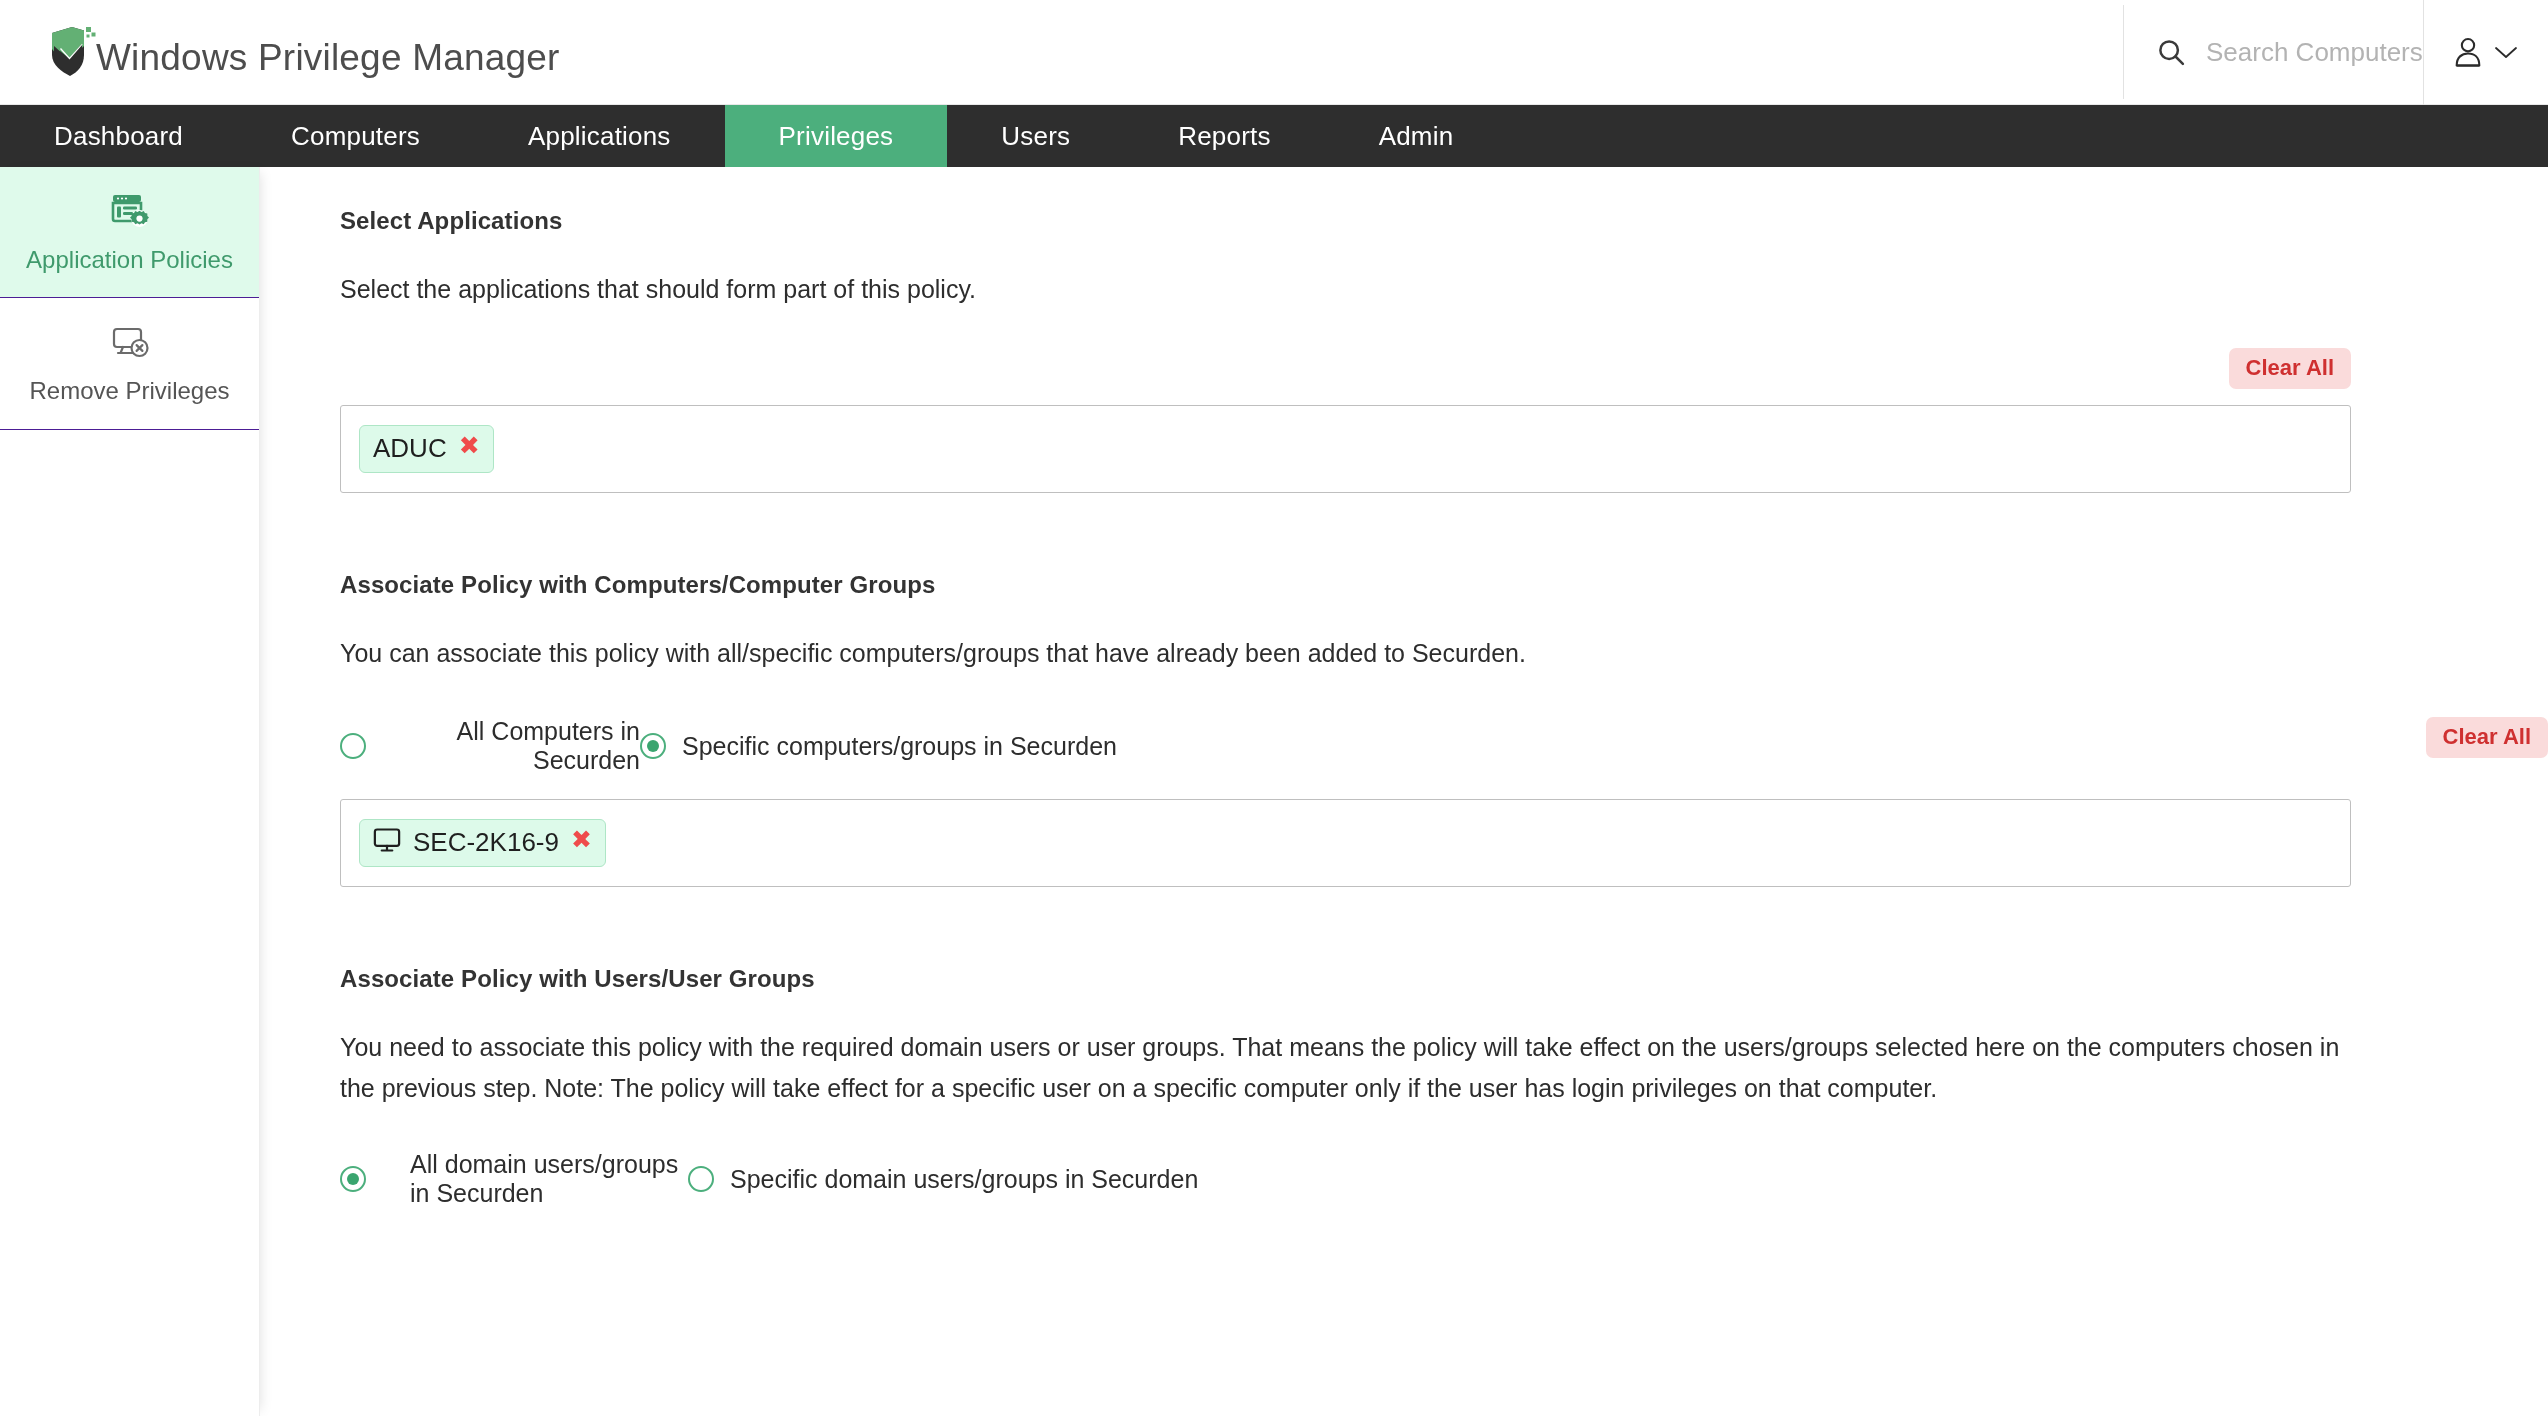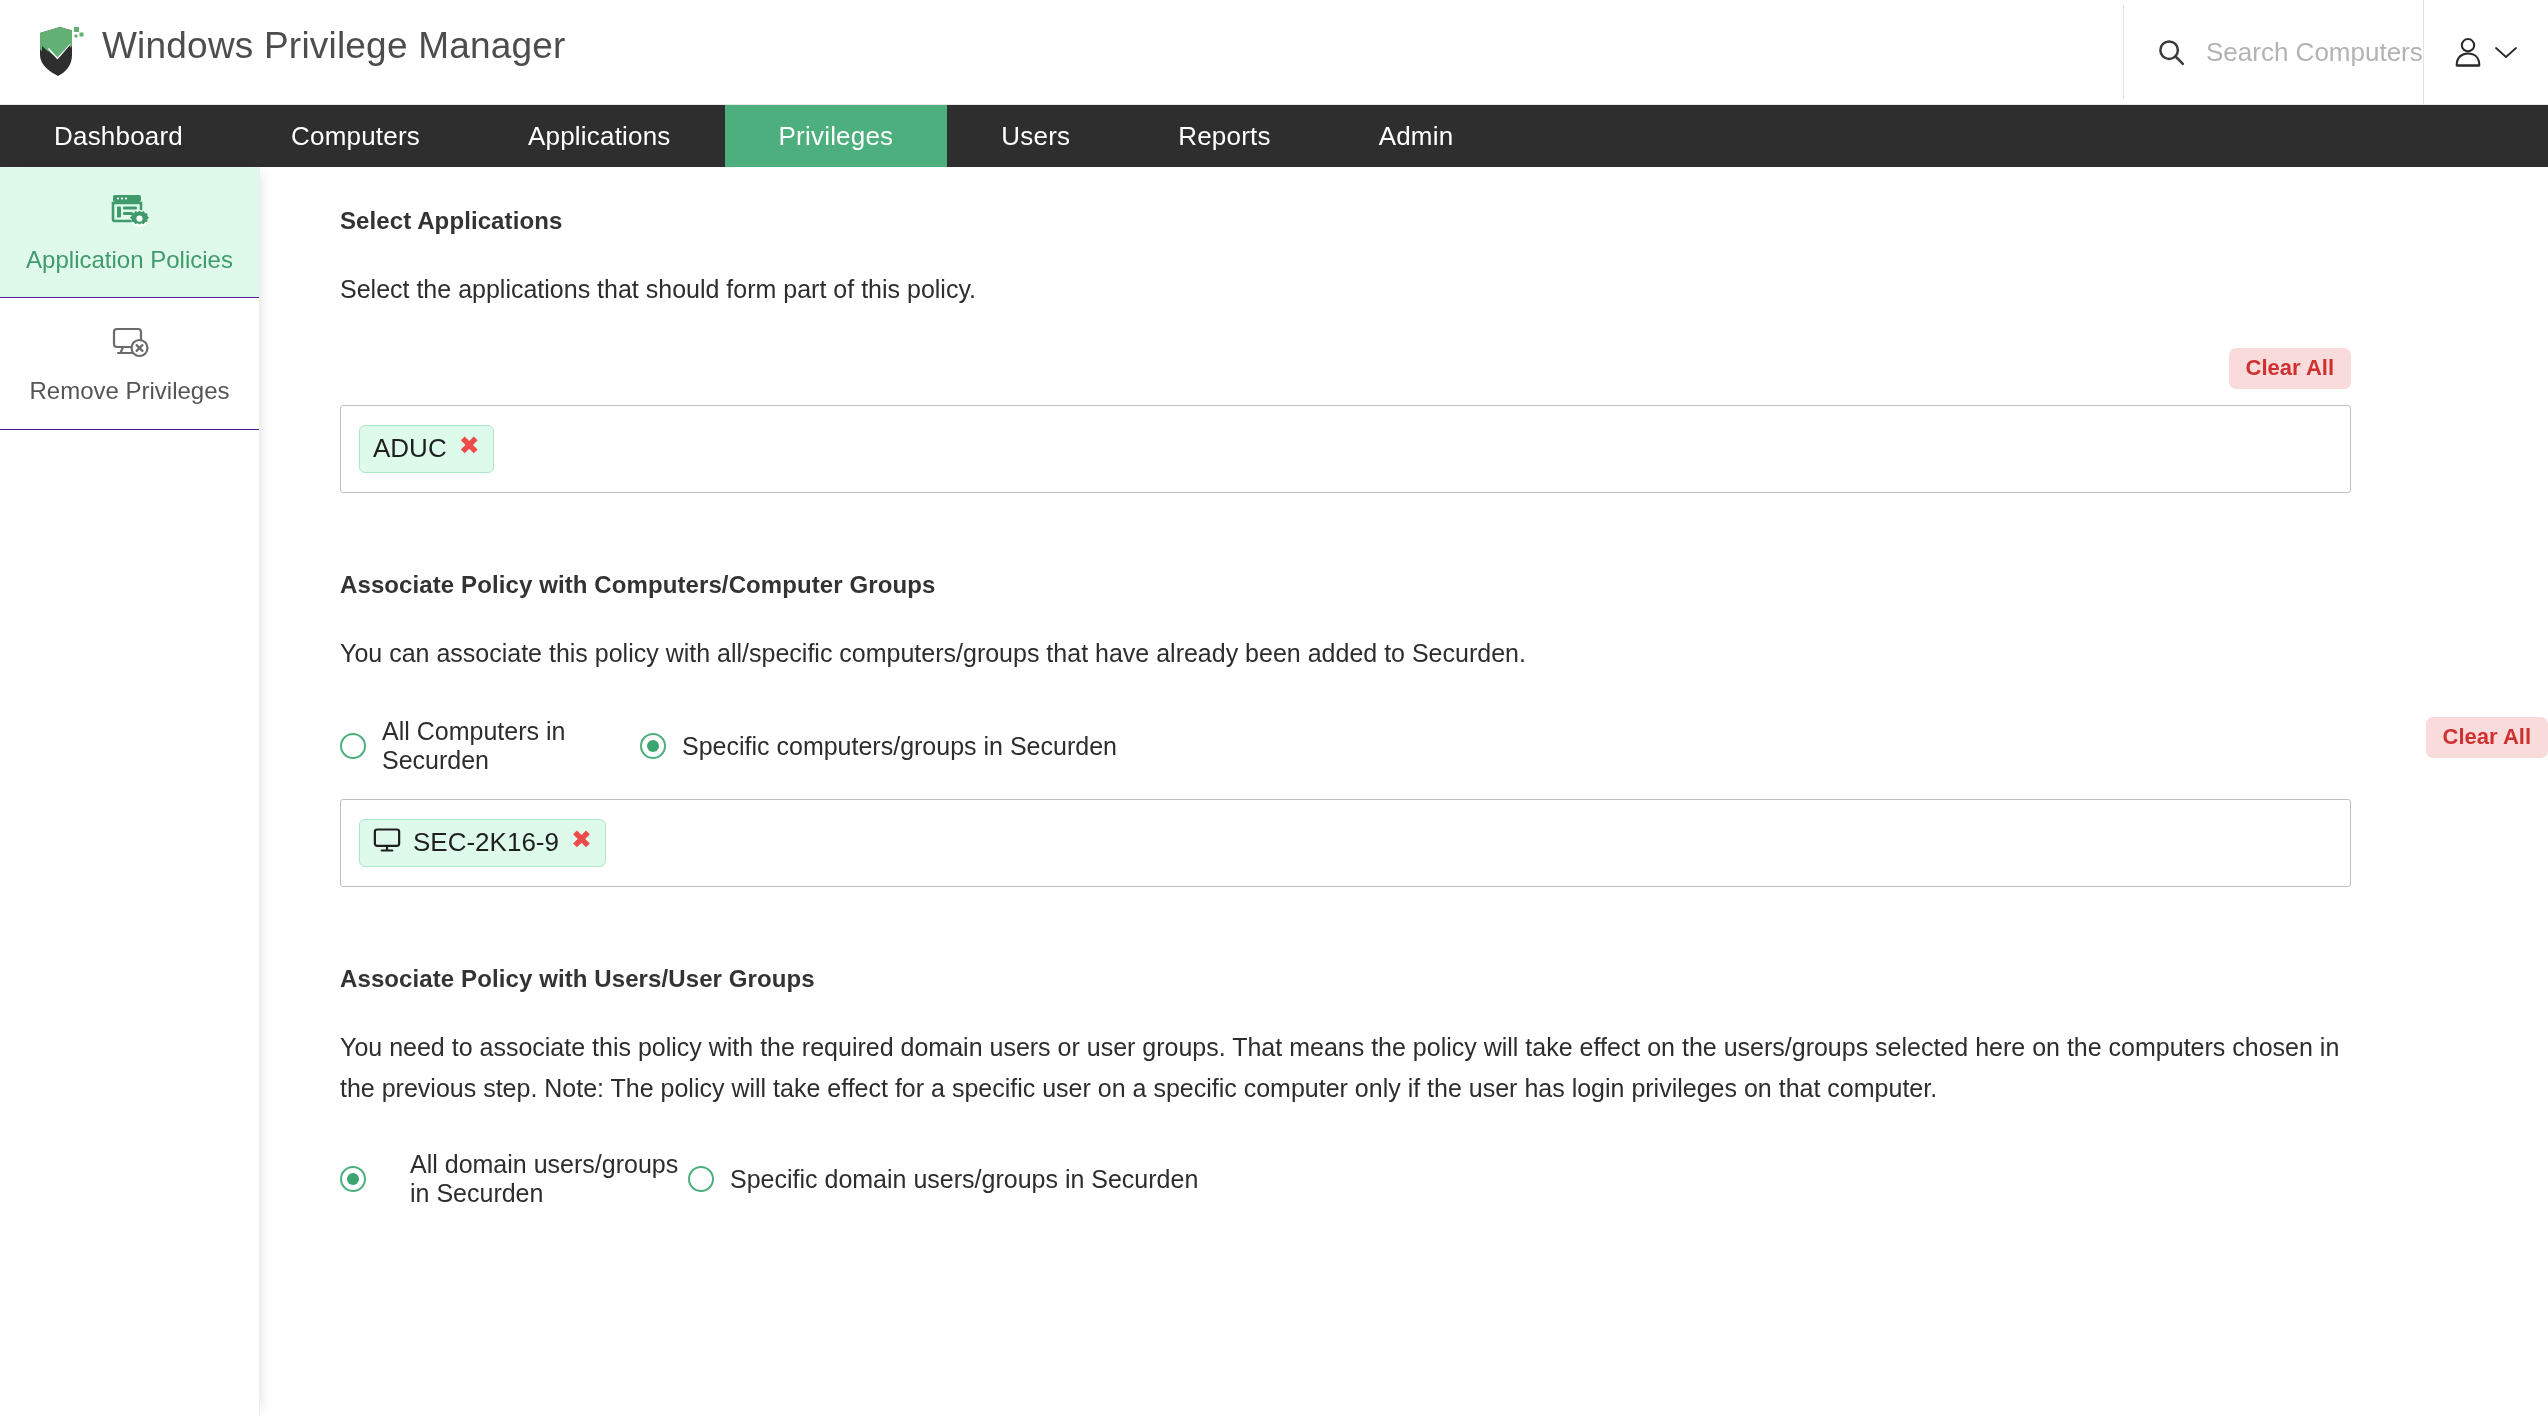--- a/index.html
+++ b/index.html
@@ -15,23 +15,22 @@
   .topbar {
     position: relative;
     height: 105px;
     background: #ffffff;
     display: flex;
     align-items: center;
     border-bottom: 1px solid #e8e8e8;
   }
   .brand {
     display: flex;
-    align-items: flex-start;
-    padding-left: 36px;
-    gap: 18px;
+    align-items: flex-end;
+    padding-left: 48px;
     flex: 0 0 auto;
   }
   .brand-logo { width: 48px; height: 54px; display: block; }
   .brand-title {
     font-size: 37px;
     color: #4d4d4d;
     font-weight: 400;
     letter-spacing: .2px;
     white-space: nowrap;
   }
@@ -338,21 +337,21 @@
           <span class="chip-close">✖</span>
         </span>
       </div>
     </div>
 
     <div class="section" style="margin-top:78px;">
       <div class="section-title">Associate Policy with Computers/Computer Groups</div>
       <div class="section-desc">You can associate this policy with all/specific computers/groups that have already been added to Securden.</div>
 
       <div class="radio-row" style="margin-top:44px; position:relative;">
-        <label class="radio-opt" style="width:300px;">
+        <label class="radio-opt" style="width:300px;text-align:right;">
           <span class="radio-mark"></span>
           <span>All Computers in Securden</span>
         </label>
         <label class="radio-opt selected">
           <span class="radio-mark"></span>
           <span>Specific computers/groups in Securden</span>
         </label>
 
         <div class="clearall-row" style="position:absolute; right:0; top:-12px; width:auto;">
           <button class="clear-all-btn">Clear All</button>

